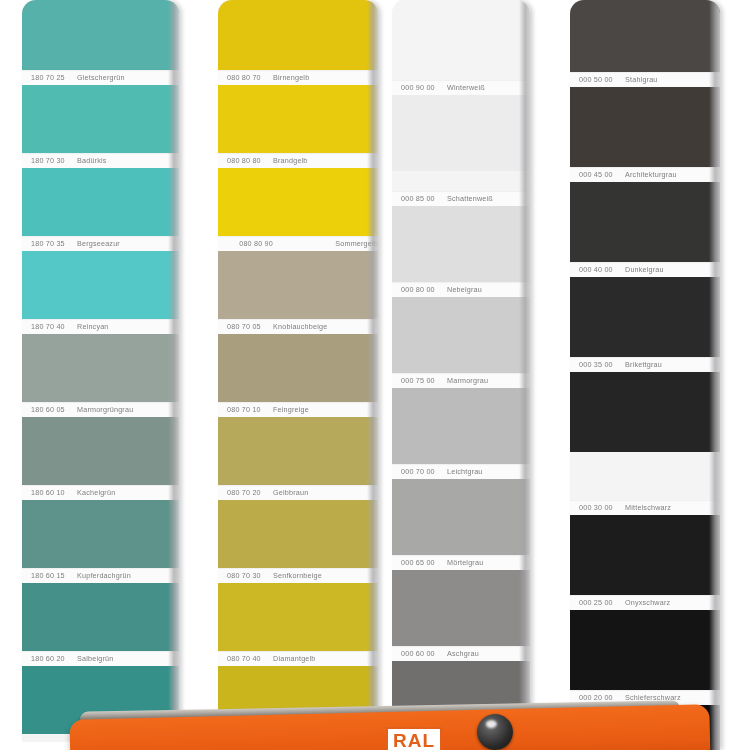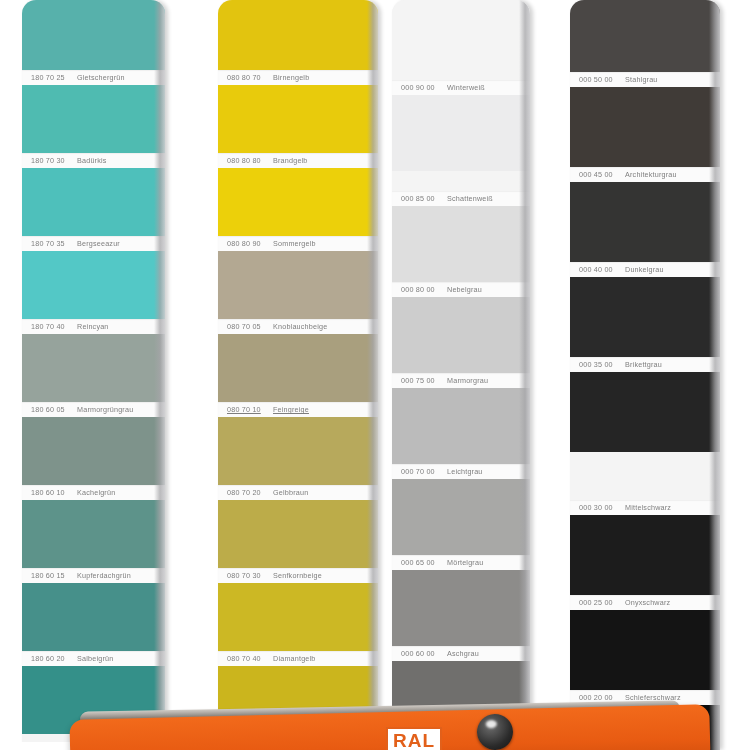--- a/index.html
+++ b/index.html
@@ -89,21 +89,21 @@
   }
   .white-tab{
     position:absolute;left:28px;bottom:0;width:56px;height:14px;background:#fff;border-radius:2px;
   }
 </style>
 </head>
 <body>
 
 <div id="stage">
   <div id="blades">
-      <div class="blade" style="left: 22px; width: 143px; height: 750px;">
+      <div class="blade" style="left: 22px; width: 157px; height: 750px;">
         <div class="blade-inner">
           <div class="swatch" style="background: rgb(87, 177, 171); flex: 0 0 70px;"></div>
           <div class="label" style="flex: 0 0 15px;">
             <span class="code">180 70 25</span>
             <span class="name">Gletschergrün</span>
           </div>
           <div class="swatch" style="background: rgb(79, 187, 177); flex: 0 0 68px;"></div>
           <div class="label" style="flex: 0 0 15px;">
             <span class="code">180 70 30</span>
             <span class="name">Badürkis</span>
@@ -148,31 +148,31 @@
           <div class="label" style="flex: 0 0 15px;">
             <span class="code">080 80 70</span>
             <span class="name">Birnengelb</span>
           </div>
           <div class="swatch" style="background: rgb(232, 203, 12); flex: 0 0 68px;"></div>
           <div class="label" style="flex: 0 0 15px;">
             <span class="code">080 80 80</span>
             <span class="name">Brandgelb</span>
           </div>
           <div class="swatch" style="background: rgb(236, 208, 10); flex: 0 0 68px;"></div>
-          <div class="label" style="flex: 0 0 15px;">
+          <div class="label" style="flex: 0 0 15px; text-align: right;">
             <span class="code">080 80 90</span>
             <span class="name">Sommergelb</span>
           </div>
           <div class="swatch" style="background: rgb(179, 168, 146); flex: 0 0 68px;"></div>
           <div class="label" style="flex: 0 0 15px;">
             <span class="code">080 70 05</span>
             <span class="name">Knoblauchbeige</span>
           </div>
           <div class="swatch" style="background: rgb(169, 159, 126); flex: 0 0 68px;"></div>
-          <div class="label" style="flex: 0 0 15px; text-decoration: underline;">
+          <div class="label" style="flex: 0 0 15px;">
             <span class="code">080 70 10</span>
             <span class="name">Feingreige</span>
           </div>
           <div class="swatch" style="background: rgb(183, 169, 92); flex: 0 0 68px;"></div>
           <div class="label" style="flex: 0 0 15px;">
             <span class="code">080 70 20</span>
             <span class="name">Gelbbraun</span>
           </div>
           <div class="swatch" style="background: rgb(188, 172, 73); flex: 0 0 68px;"></div>
           <div class="label" style="flex: 0 0 15px;">

